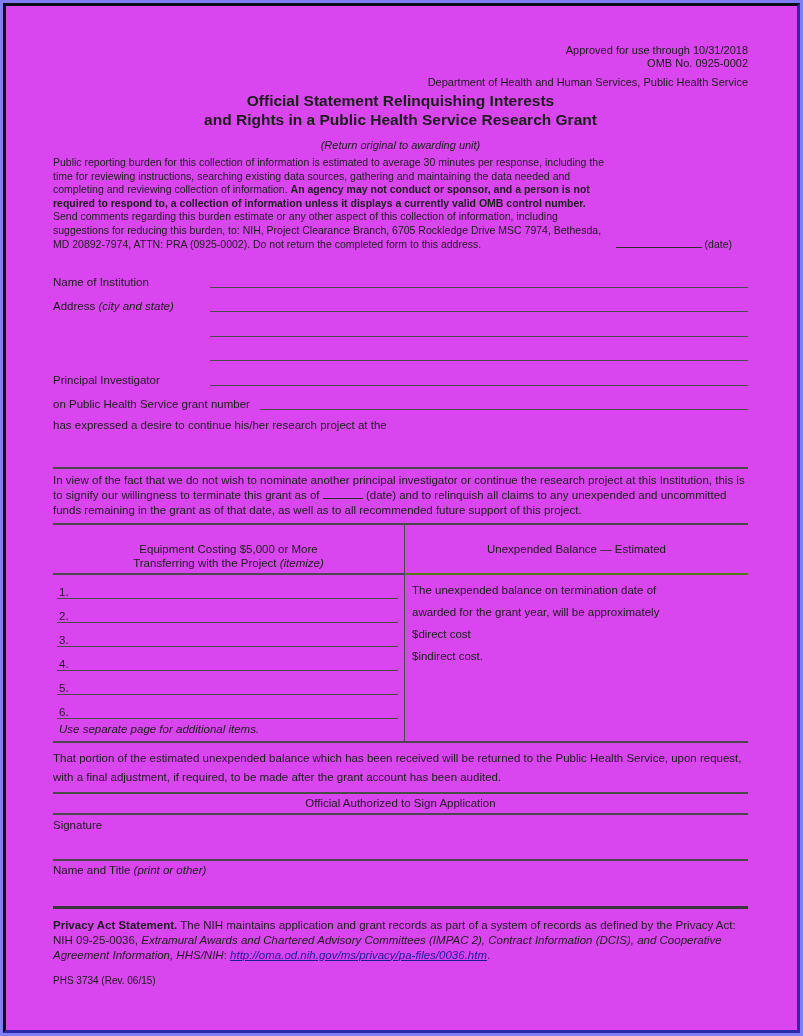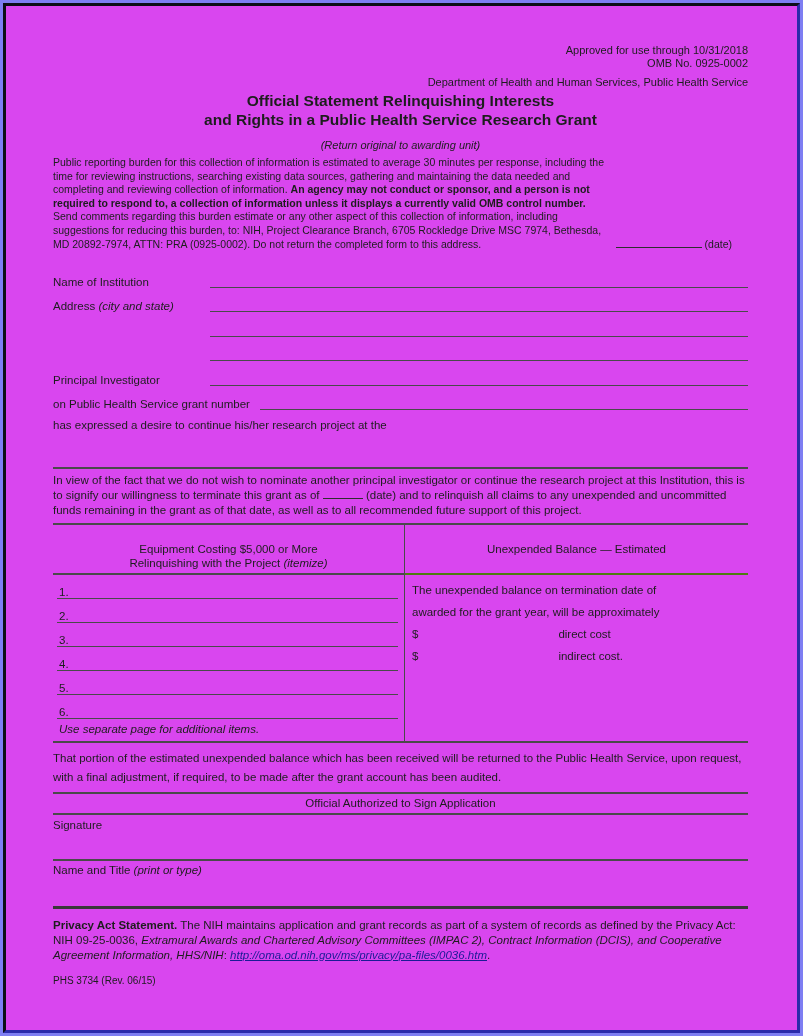--- a/index.html
+++ b/index.html
@@ -58,21 +58,21 @@
     border-bottom:2px solid #4d7c0f; font-size:11.5px;
     display:flex; align-items:center; justify-content:center;
   }
   .td-left { border-right:1.5px solid #4a4a4a; padding:0 6px 0 4px; }
   .item-row { display:flex; align-items:flex-end; height:24px; border-bottom:1.5px solid #4a4a4a; font-size:11.5px; padding-left:2px; }
   .tleft-foot { font-style:italic; font-size:11.5px; padding:4px 0 6px 2px; }
   .td-right { padding:0 8px 0 7px; font-size:11.5px; }
   .rline { margin-top:10px; }
   .rline-first { margin-top:9px; }
   .cost-row { display:flex; margin-top:10px; }
-  .cost-label { margin-left:140px; }
+  .cost-label { }
   
   .portion { font-size:11.5px; line-height:19px; margin:6px 0 5px 0; }
   .sign-title { text-align:center; font-size:11.5px; padding:3px 0 4px 0; }
   .sig-label { font-size:11.5px; padding-top:4px; }
   .name-label { font-size:11.5px; padding-top:3px; }
   
   .privacy { font-size:11.5px; line-height:15px; margin:9px 0 0 0; }
   .privacy b { }
   .link { color:#1b1b96; text-decoration:underline; }
   .phs { font-size:10px; margin-top:12px; }
@@ -125,21 +125,21 @@
     <div class="ftext">has expressed a desire to continue his/her research project at the</div>
   </div>
 
   <hr class="rule rule-1">
 
   <p class="inview"><span>In view of the fact that we do not wish to nominate another principal investigator or continue the research project at this Institution, this is to signify our willingness to terminate this grant as of </span><span class="blank blank-sm"></span><span> (date) and to relinquish all claims to any unexpended and uncommitted funds remaining in the grant as of that date, as well as to all recommended future support of this project.</span></p>
 
   <div class="tbl">
     <div class="th-left">
       <span>Equipment Costing $5,000 or More</span><br>
-      <span>Relinquishing with the Project </span><span class="it">(itemize)</span>
+      <span>Transferring with the Project </span><span class="it">(itemize)</span>
     </div>
     <div class="th-right">
       <span>Unexpended Balance — Estimated</span>
     </div>
     <div class="td-left">
       <div class="item-row">
           <span>1.</span>
         </div>
       <div class="item-row">
           <span>2.</span>
@@ -172,20 +172,20 @@
     </div>
   </div>
 
   <p class="portion">That portion of the estimated unexpended balance which has been received will be returned to the Public Health Service, upon request, with a final adjustment, if required, to be made after the grant account has been audited.</p>
 
   <hr class="rule rule-2">
   <div class="sign-title">Official Authorized to Sign Application</div>
   <hr class="rule">
   <div class="sig-label">Signature</div>
   <hr class="rule rule-3">
-  <div class="name-label"><span>Name and Title </span><span class="it">(print or type)</span></div>
+  <div class="name-label"><span>Name and Title </span><span class="it">(print or other)</span></div>
 
   <hr class="rule-thick">
   <p class="privacy"><b>Privacy Act Statement.</b><span>  The NIH maintains application and grant records as part of a system of records as defined by the Privacy Act:  NIH 09-25-0036, </span><span class="it">Extramural Awards and Chartered Advisory Committees (IMPAC 2), Contract Information (DCIS), and Cooperative Agreement Information, HHS/NIH</span><span>:  </span><a class="link it" href="#">http://oma.od.nih.gov/ms/privacy/pa-files/0036.htm</a><span>.</span></p>
 
   <div class="phs">PHS 3734 (Rev. 06/15)</div>
 
 </div>
 
 </body></html>

